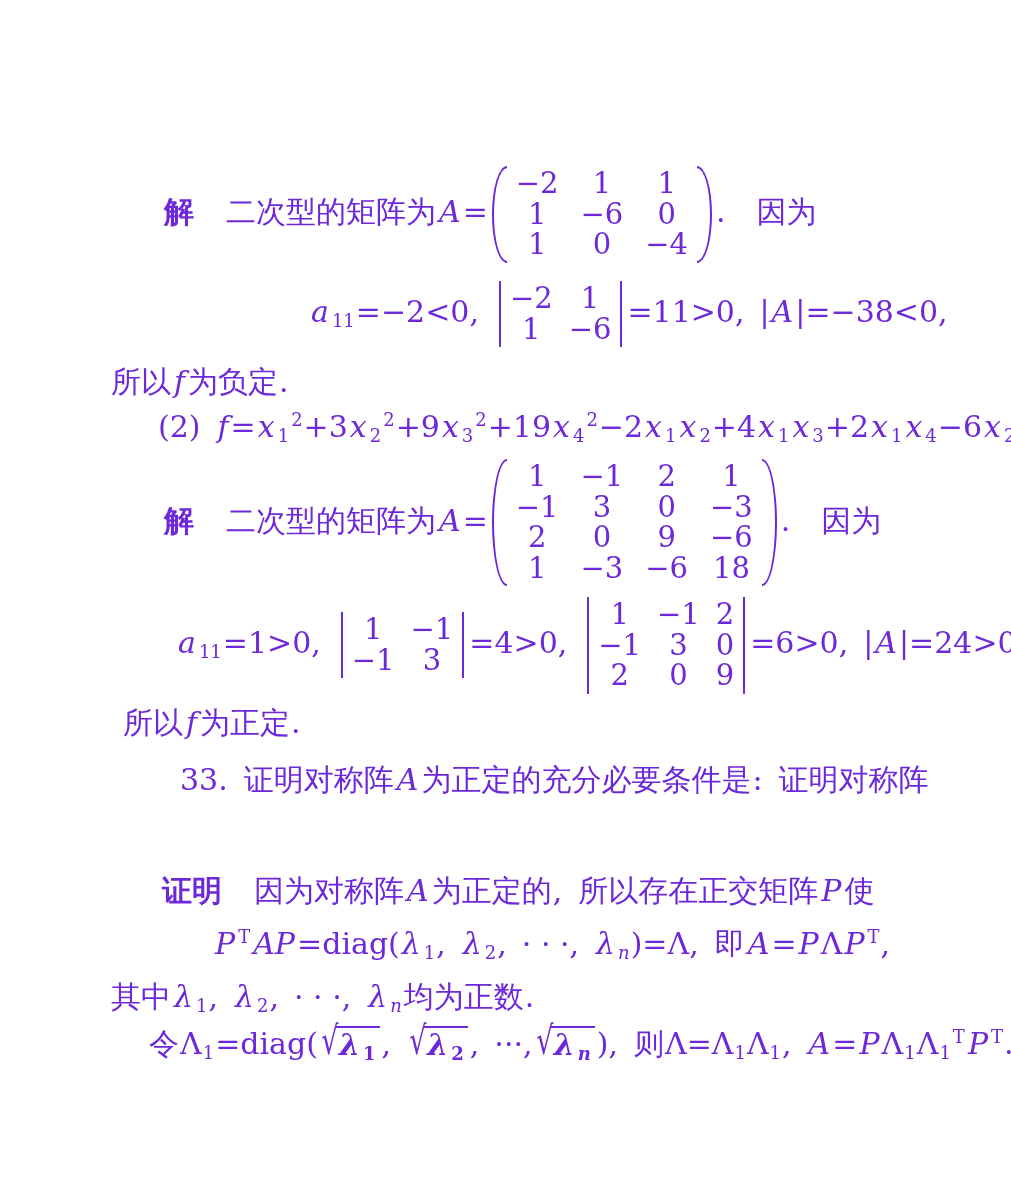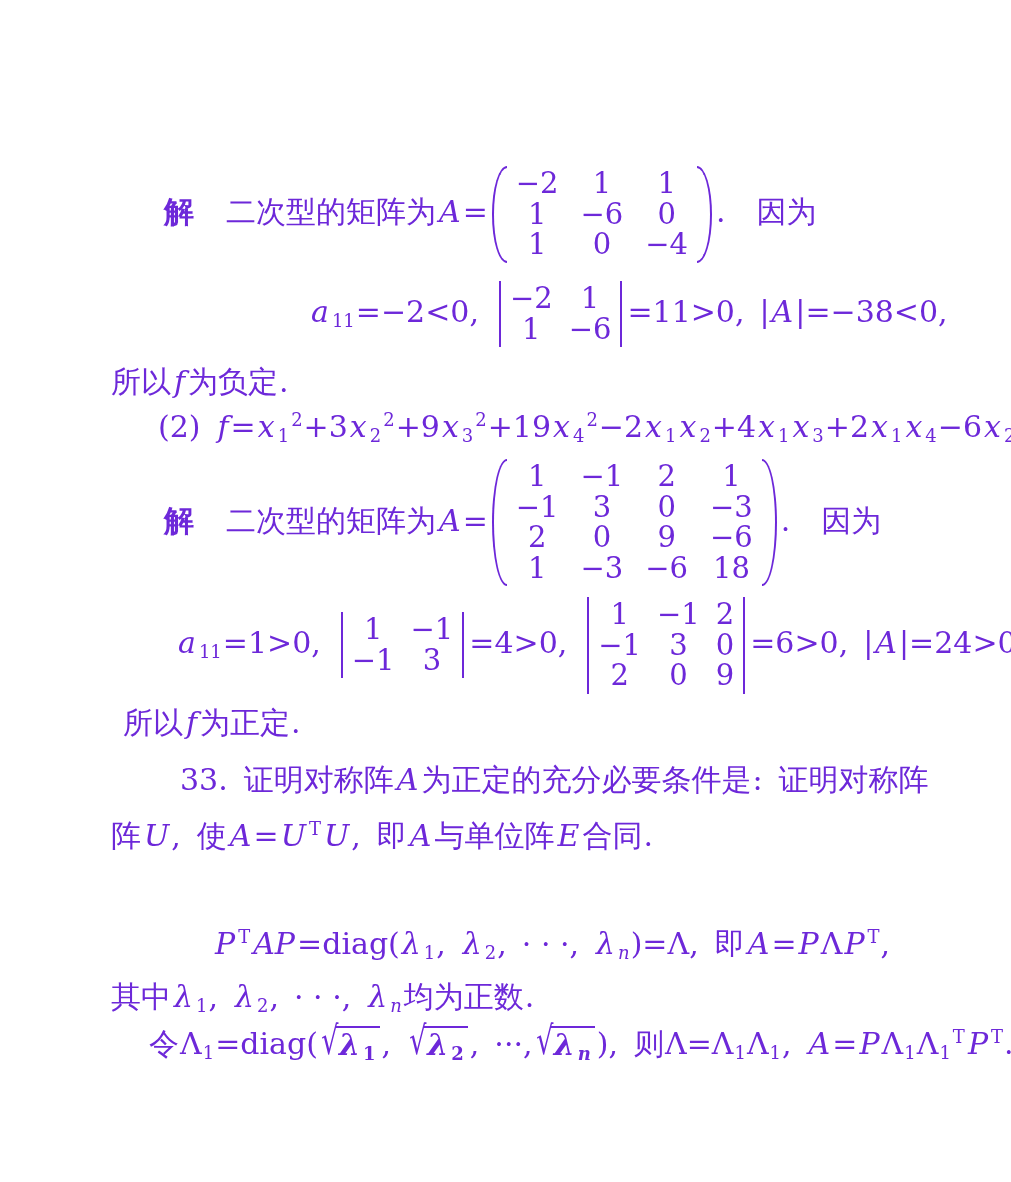--- a/index.html
+++ b/index.html
@@ -111,21 +111,21 @@
           <span class="mcell">−1</span>
           <span class="mcell">3</span>
           <span class="mcell">0</span>
           <span class="mcell">2</span>
           <span class="mcell">0</span>
           <span class="mcell">9</span>
         </span>
       </span>=6&gt;0, |<span class="it">A</span>|=24&gt;0,</div>
   <div class="line l7"><span class="cjk">所以</span><span class="it">f</span><span class="cjk">为正定</span>.</div>
   <div class="line l8">33. <span class="cjk">证明对称阵</span><span class="it">A</span><span class="cjk">为正定的充分必要条件是</span>: <span class="cjk">证明对称阵</span></div>
-  <div class="line l9"><span class="cjk">阵</span><span class="it">U</span>, <span class="cjk">使</span><span class="it">A</span>=<span class="it">U</span><span class="sup">T</span><span class="it">U</span>, <span class="cjk">即</span><span class="it">A</span><span class="cjk">与单位阵</span><span class="it">E</span><span class="cjk">合同</span>.</div>
+  <div class="line l10"><span class="cjk bold">证明</span><span class="cjk">　因为对称阵</span><span class="it">A</span><span class="cjk">为正定的</span>, <span class="cjk">所以存在正交矩阵</span><span class="it">P</span><span class="cjk">使</span></div>
   <div class="line l11"><span class="it">P</span><span class="sup">T</span><span class="it">AP</span>=diag(<span class="it">λ</span><span class="sub">1</span>, <span class="it">λ</span><span class="sub">2</span>, · · ·, <span class="it">λ</span><span class="sub it">n</span>)=Λ, <span class="cjk">即</span><span class="it">A</span>=<span class="it">P</span>Λ<span class="it">P</span><span class="sup">T</span>,</div>
   <div class="line l12"><span class="cjk">其中</span><span class="it">λ</span><span class="sub">1</span>, <span class="it">λ</span><span class="sub">2</span>, · · ·, <span class="it">λ</span><span class="sub it">n</span><span class="cjk">均为正数</span>.</div>
   <div class="line l13"><span class="cjk">令</span>Λ<span class="sub">1</span>=diag(<span class="sqrtwrap">
         <span class="rad">√</span>
         <span class="radand"><span class="it">λ</span><span class="sub">1</span></span>
       </span>, <span class="sqrtwrap">
         <span class="rad">√</span>
         <span class="radand"><span class="it">λ</span><span class="sub">2</span></span>
       </span>, ···,<span class="sqrtwrap">
         <span class="rad">√</span>

